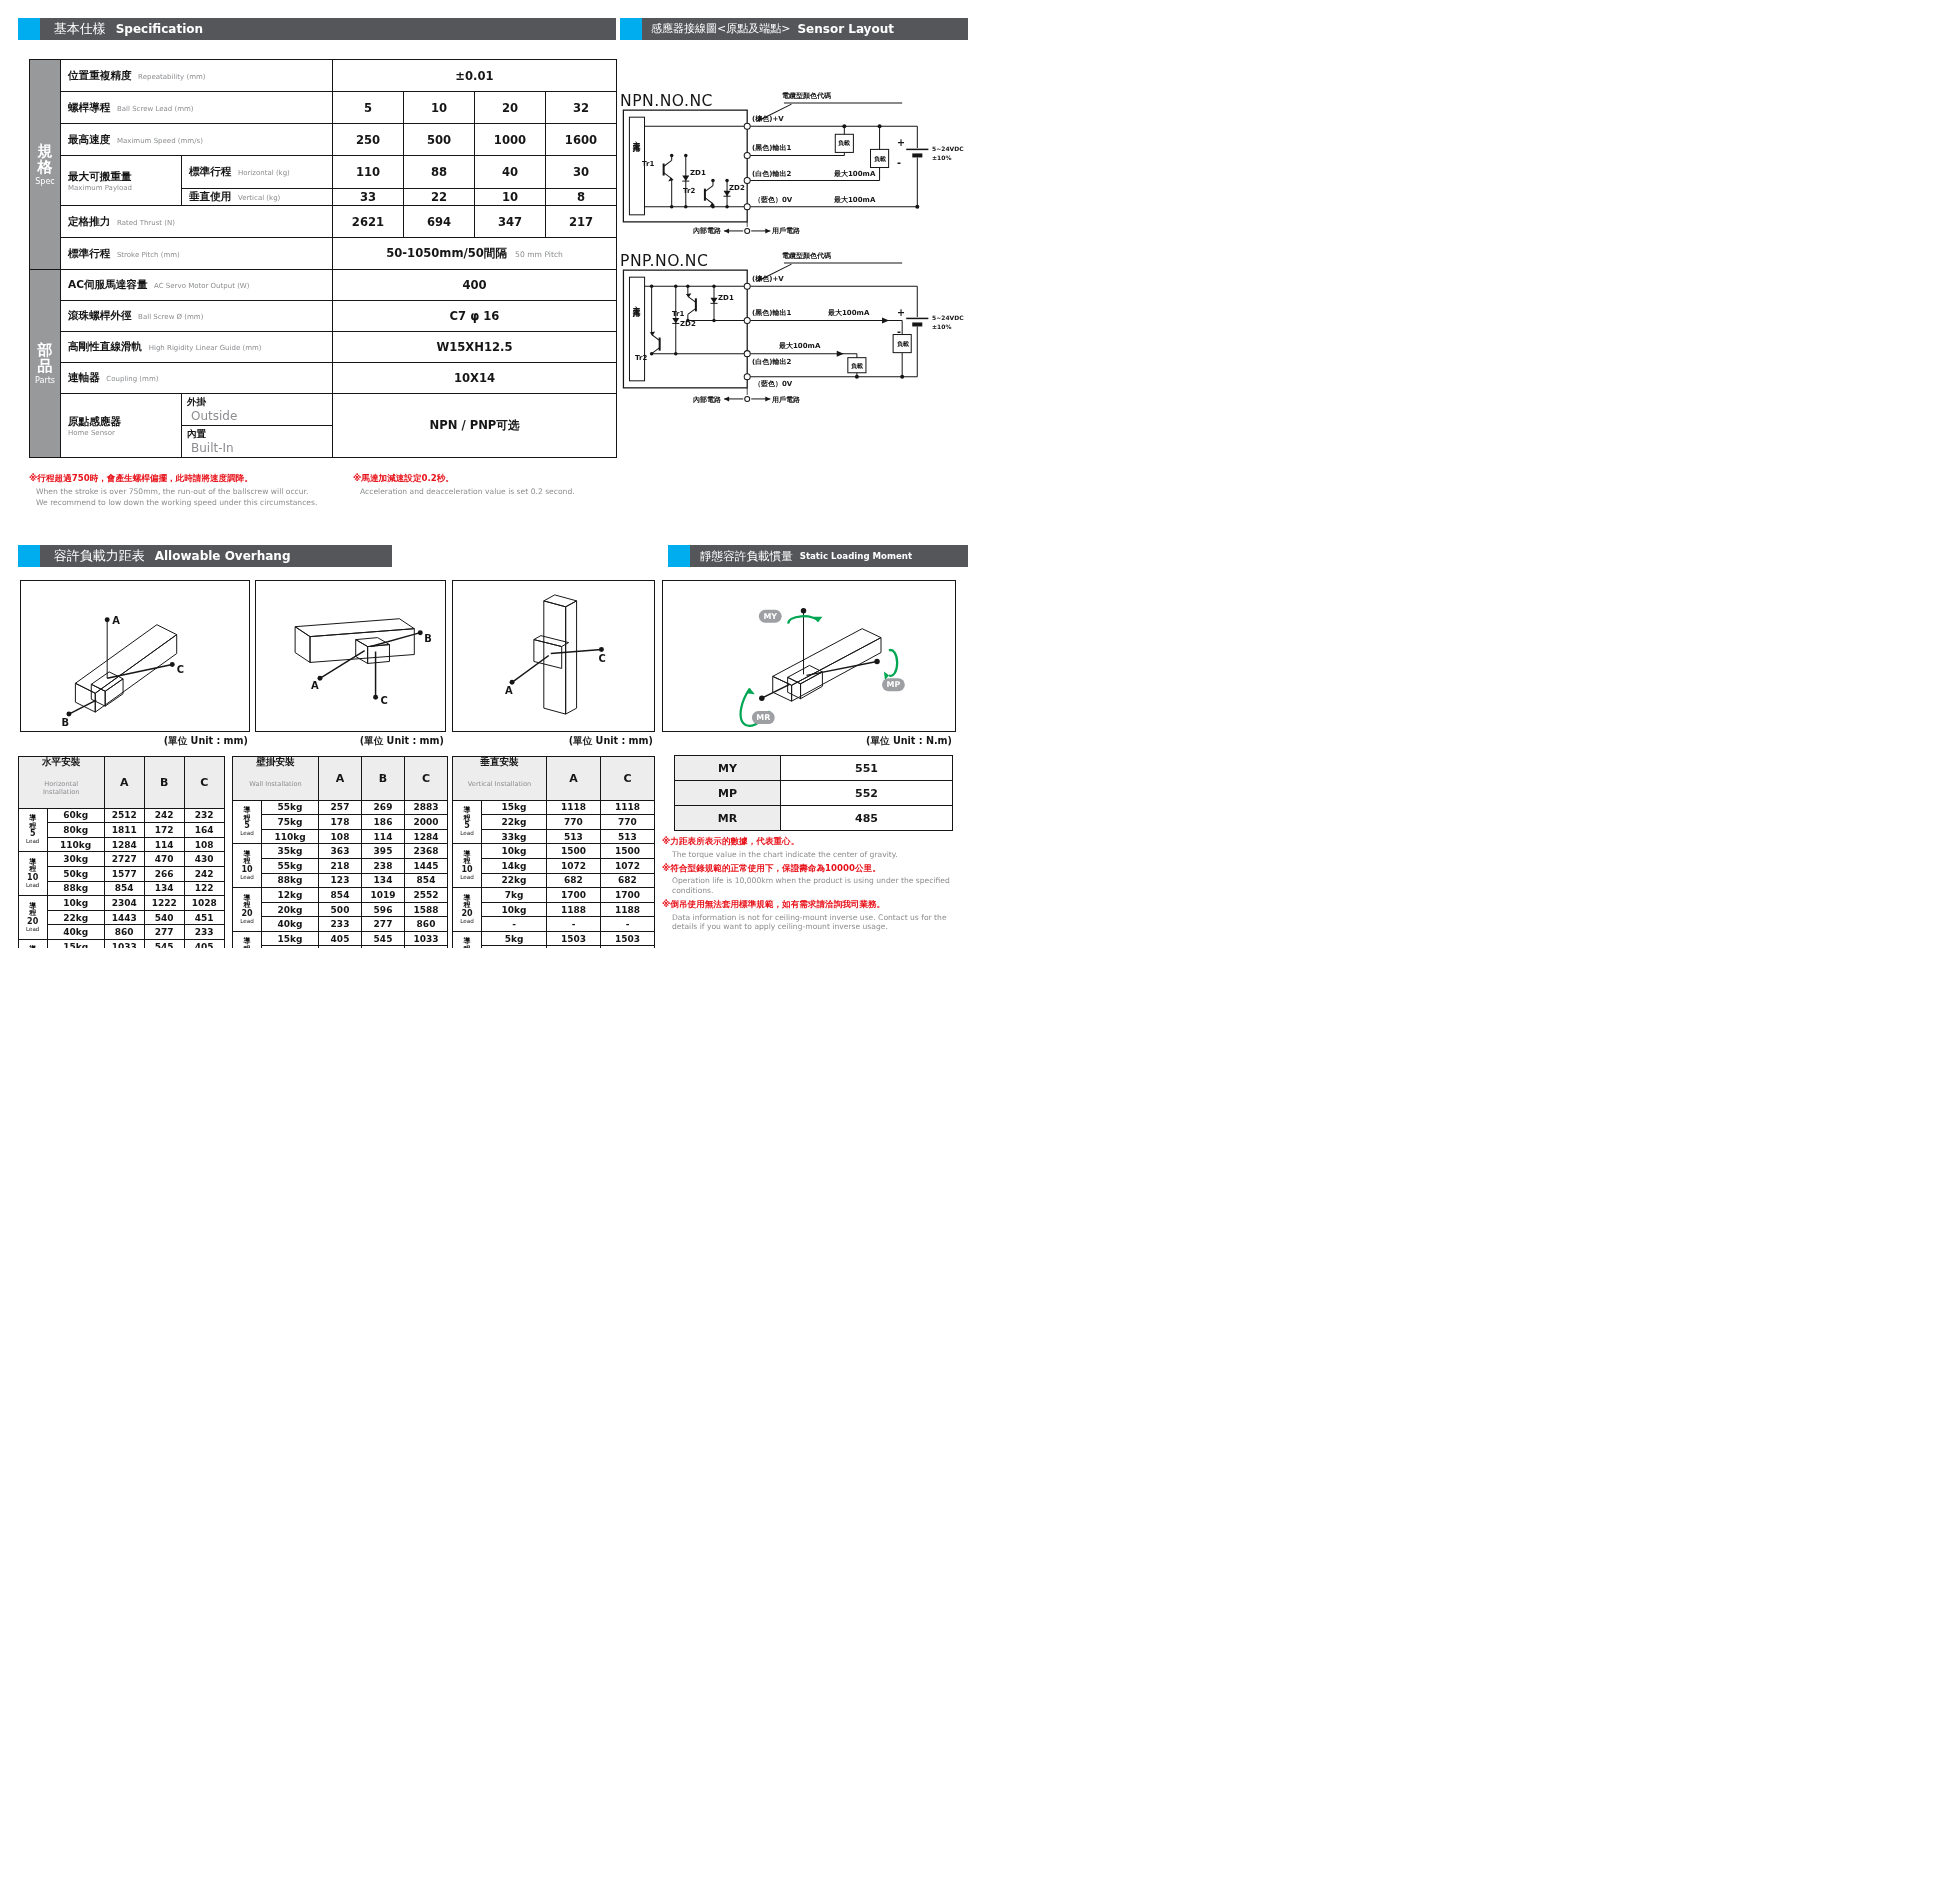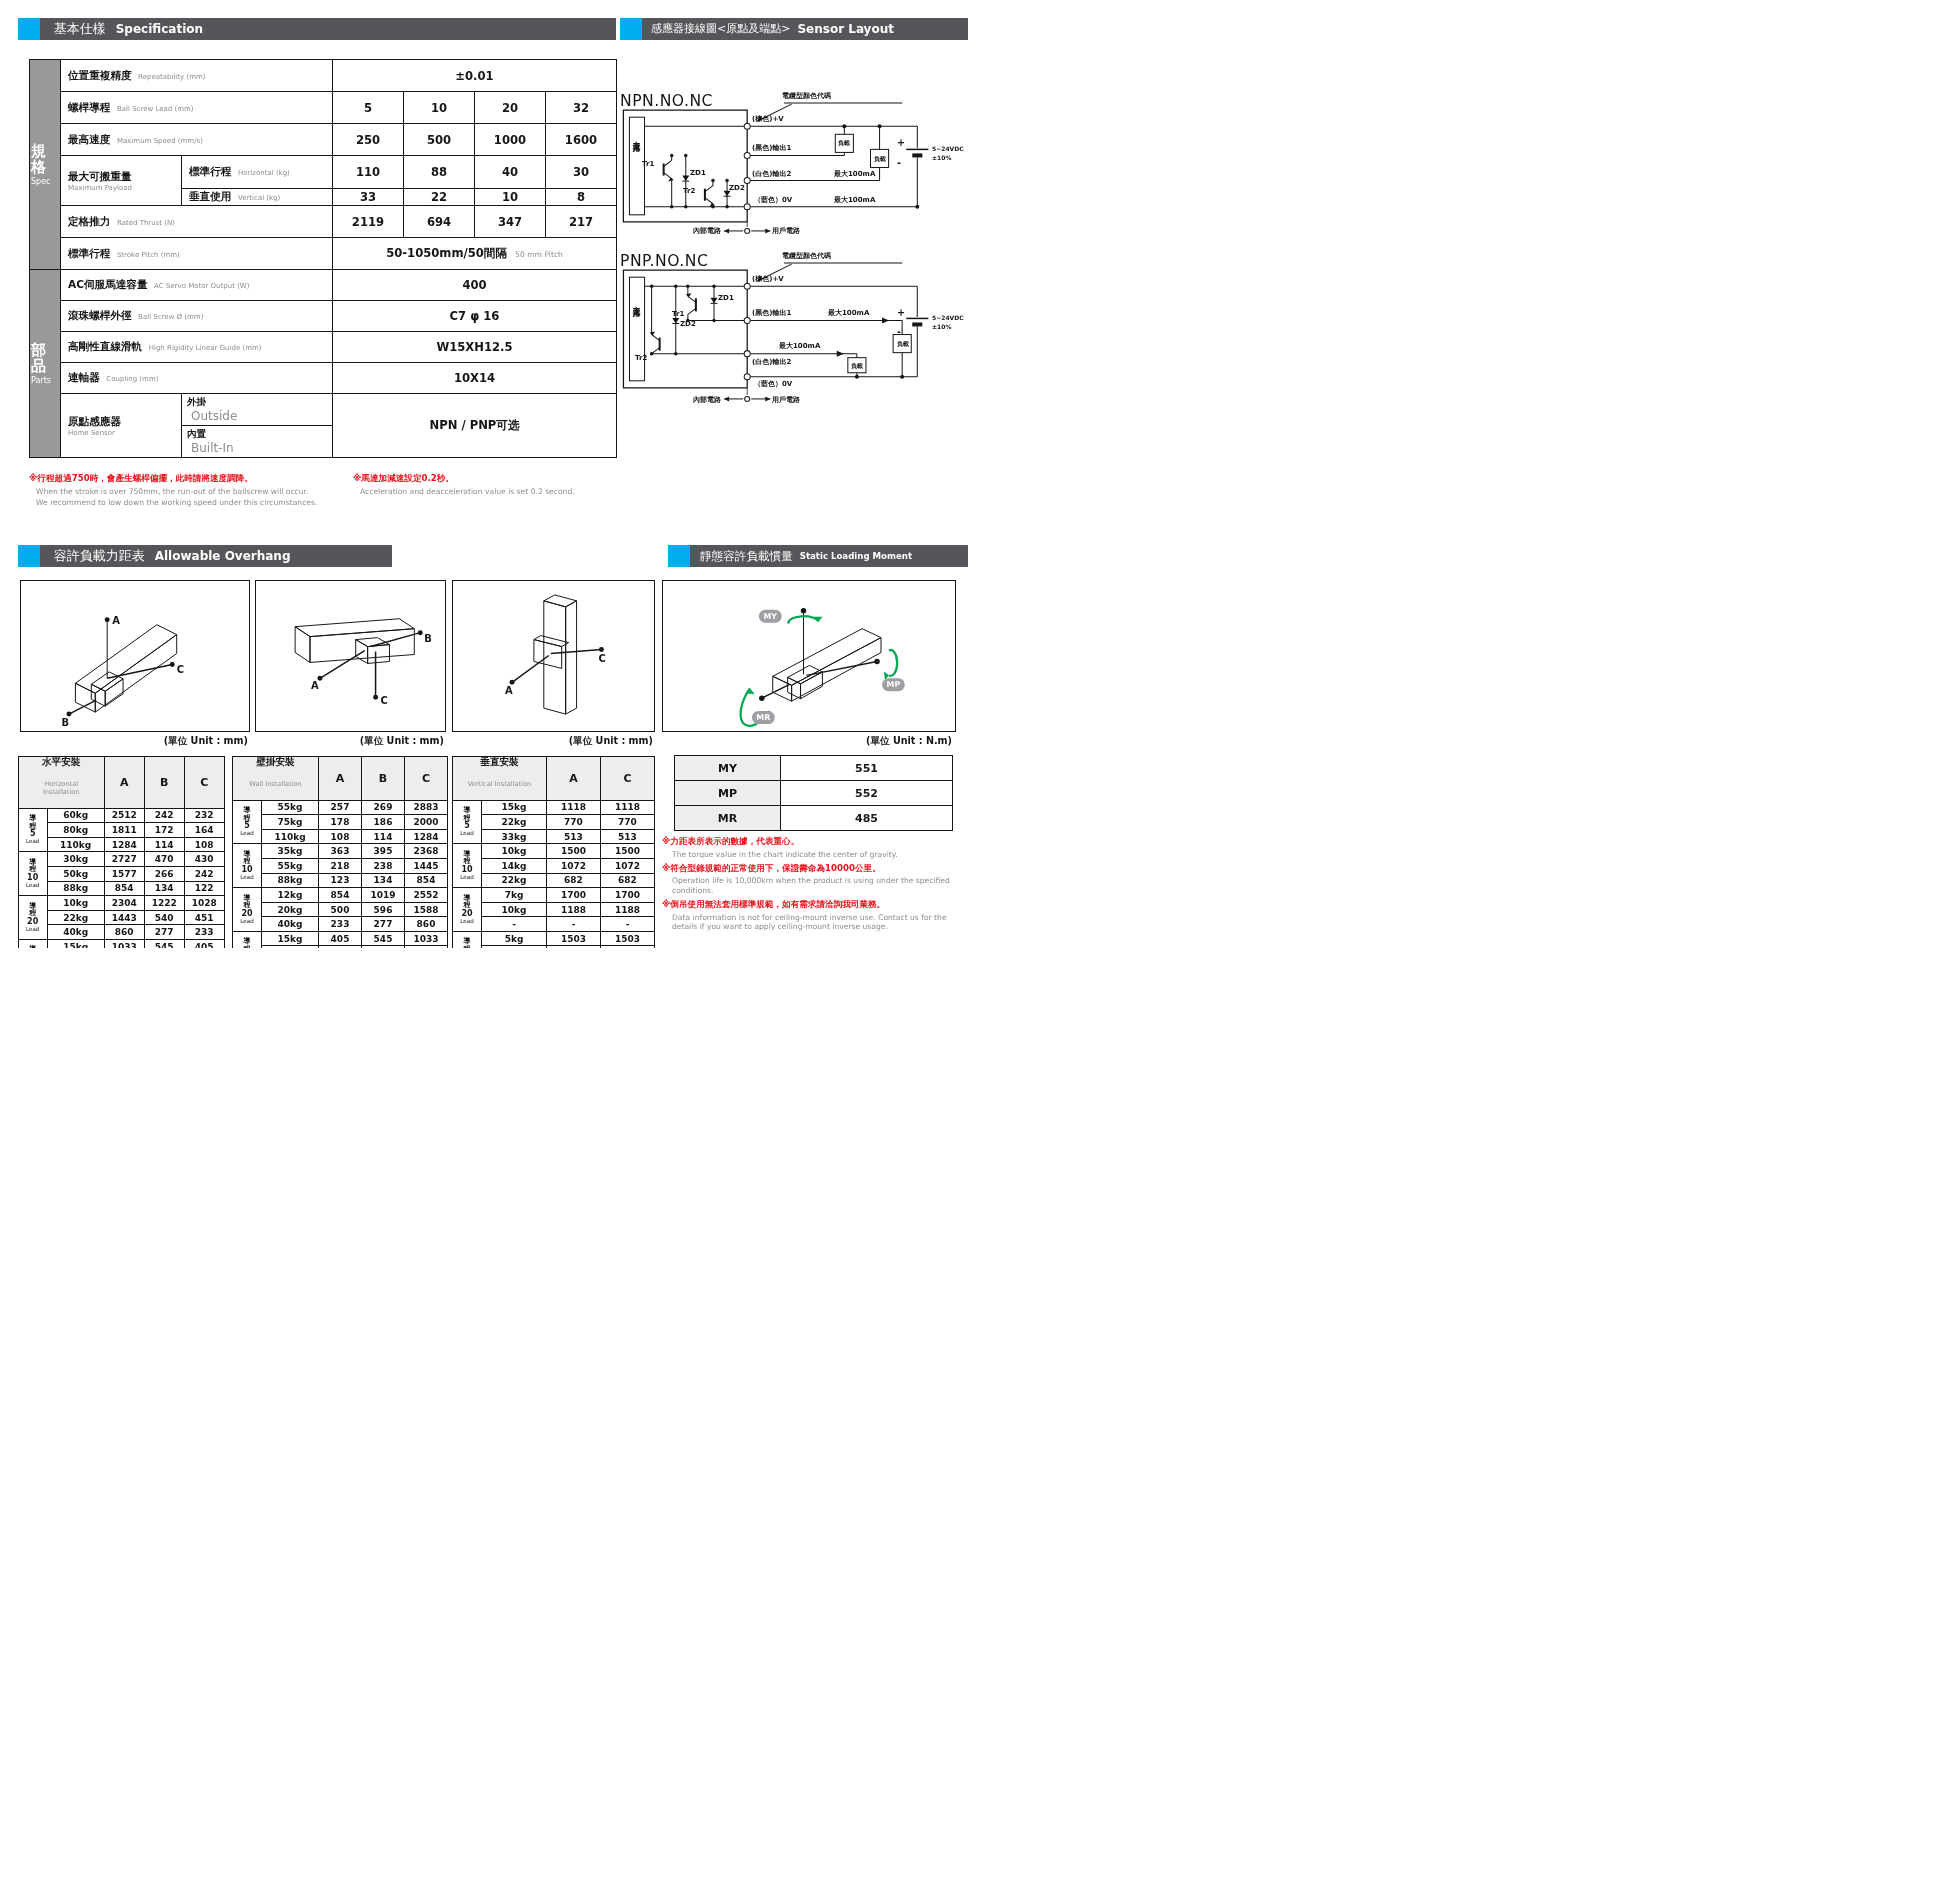--- a/index.html
+++ b/index.html
@@ -10,21 +10,21 @@
   .secbar{position:absolute;height:22px;display:flex}
   .secbar .acc{width:22px;background:var(--accent)}
   .secbar .bd{flex:1;background:var(--bar);color:#fff;display:flex;align-items:center;
               padding-left:14px;gap:10px;white-space:nowrap;overflow:hidden}
   .bd .tzh{font-size:13px;font-weight:normal}
   .bd .ten{font-size:12px;font-weight:bold}
   
   table{border-collapse:collapse;table-layout:fixed}
   #spec-table{position:absolute;left:29px;top:59px;width:586px;border:1.5px solid #161616}
   #spec-table td{border:1px solid #161616;overflow:hidden}
-  td.side{background:var(--sidebar);color:#fff;text-align:left;vertical-align:middle}
+  td.side{background:var(--sidebar);color:#fff;text-align:center;vertical-align:middle}
   .vert2{display:inline-block;word-break:break-all;line-height:1.08;vertical-align:middle}
   .sidezh{font-size:15px;font-weight:bold;width:1.15em}
   .sideen{display:block;font-size:8px;margin-top:2px}
   td.lbl{padding-left:7px;vertical-align:middle;background:#fff}
   .zh{font-size:10.6px;font-weight:bold;color:#161616}
   .en{font-size:7px;color:var(--gray);margin-left:4px;font-weight:normal}
   .blk{display:block;margin-left:0}
   td.val{font-size:11.6px;font-weight:bold;text-align:center;background:#fff;white-space:nowrap}
   td.val .en{font-size:7.6px}
   td.optcell{padding:0;vertical-align:middle}
@@ -163,21 +163,21 @@
         <span class="en">Vertical (kg)</span></td>
       <td class="val">33</td>
       <td class="val">22</td>
       <td class="val">10</td>
       <td class="val">8</td>
     </tr>
     <tr style="height:32px">
       <td class="lbl" colspan="2">
         <span class="zh">定格推力</span>
         <span class="en">Rated Thrust (N)</span></td>
-      <td class="val">2119</td>
+      <td class="val">2621</td>
       <td class="val">694</td>
       <td class="val">347</td>
       <td class="val">217</td>
     </tr>
     <tr style="height:32px">
       <td class="lbl" colspan="2">
         <span class="zh">標準行程</span>
         <span class="en">Stroke Pitch (mm)</span></td>
       <td class="val" colspan="4">
         <span>50-1050mm/50間隔</span>

